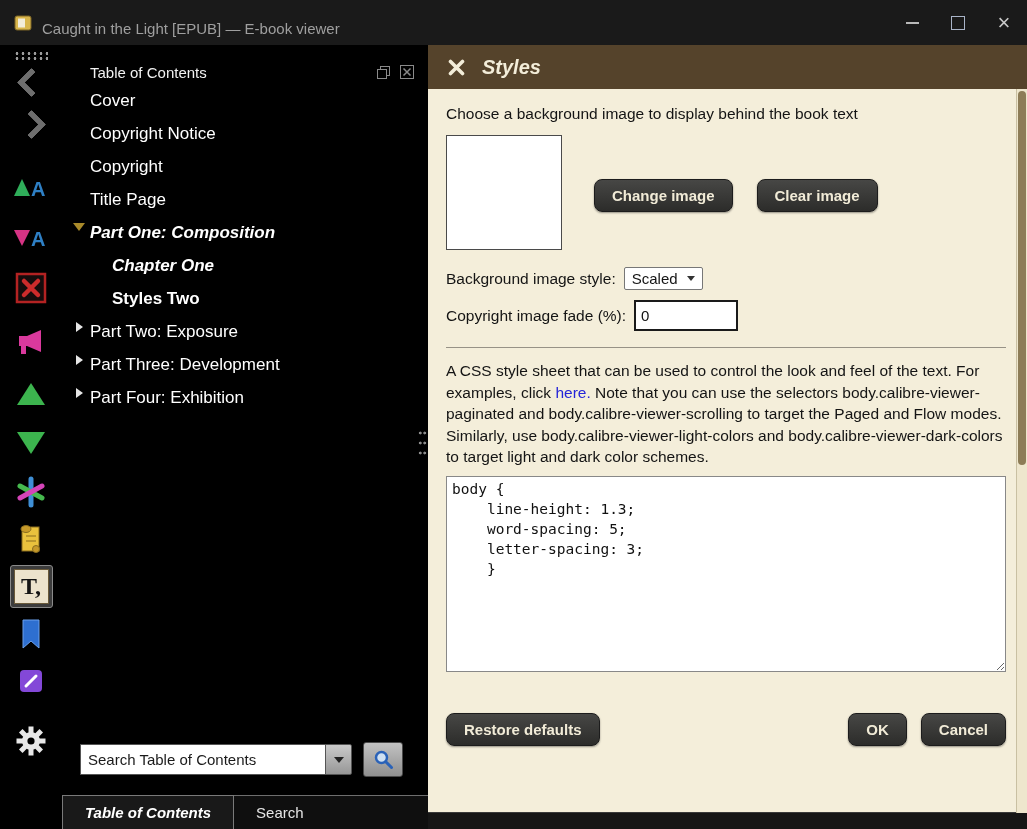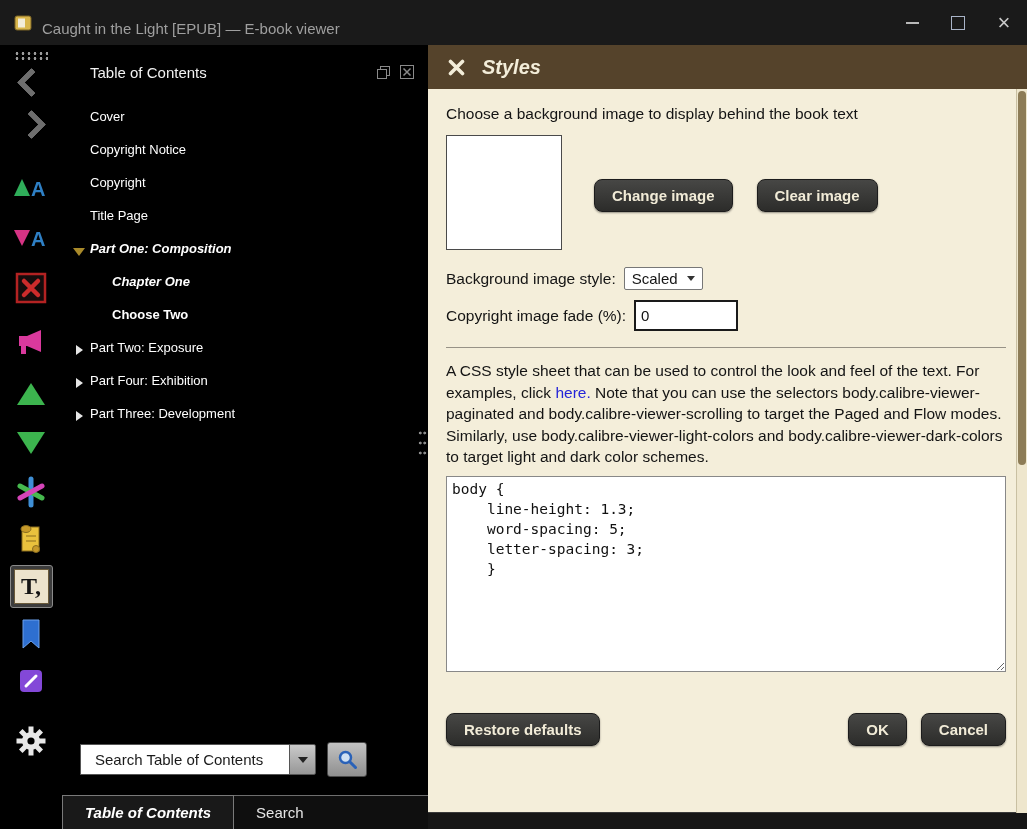--- a/index.html
+++ b/index.html
@@ -30,33 +30,33 @@
   .tri-down{width:0;height:0;border-left:14px solid transparent;border-right:14px solid transparent;border-top:22px solid #3cb44e;}
   .t-outer{padding:3px;background:#3c3c3c;border:1px solid #8a8a8a;border-radius:3px;}
   .t-inner{width:33px;height:33px;background:#ece3cd;border:1px solid #6a5a3a;display:flex;align-items:center;justify-content:center;
            font-family:"Liberation Serif","DejaVu Serif",serif;font-size:24px;font-weight:bold;color:#141414;}
 
   
   .toc-col{position:relative;width:366px;background:#000;flex:none;display:flex;flex-direction:column;}
   .toc-header{height:38px;display:flex;align-items:center;padding:8px 14px 0 28px;color:#f2f2f2;font-size:15px;}
   .toc-header .sp{flex:1;}
   .hdr-ico{display:flex;margin-left:10px;}
-  .toc-row{height:33px;display:flex;align-items:flex-end;padding-left:6px;color:#fff;font-size:13px;}
+  .toc-row{height:33px;display:flex;align-items:flex-start;padding-left:6px;color:#fff;font-size:17px;}
   .toc-row .slot{width:22px;display:flex;justify-content:center;flex:none;}
   .toc-row.lvl1{padding-left:28px;font-weight:bold;}
   .emph-bi{font-weight:bold;font-style:italic;}
   .emph-i{font-style:italic;}
   .arr-down{width:0;height:0;border-left:6px solid transparent;border-right:6px solid transparent;border-top:8px solid #a98a2a;}
   .arr-right{width:0;height:0;border-top:5px solid transparent;border-bottom:5px solid transparent;border-left:7px solid #e6e6e6;}
   .splitter-dots{position:absolute;right:1px;top:383px;width:9px;height:33px;
                  background-image:radial-gradient(circle,#8a8a8a 1.3px,transparent 1.7px);background-size:4.5px 10px;}
 
   .toc-search{display:flex;align-items:center;margin:auto 0 18px 18px;}
-  .toc-search input{width:210px;height:31px;box-sizing:border-box;border:1px solid #555;background:#fff;
-                    font-family:inherit;font-size:15px;padding-left:14px;color:#0c4a6e;}
+  .toc-search input{width:246px;height:31px;box-sizing:border-box;border:1px solid #555;background:#fff;
+                    font-family:inherit;font-size:15px;padding-left:7px;color:#0c4a6e;}
   .toc-search input::placeholder{color:#1a1a1a;opacity:1;}
   .combo-drop{width:27px;height:31px;margin-left:-1px;background:linear-gradient(#cacaca,#979797);
               border:1px solid #555;box-sizing:border-box;display:flex;align-items:center;justify-content:center;border-radius:0 2px 2px 0;}
   .combo-drop i{width:0;height:0;border-left:5px solid transparent;border-right:5px solid transparent;border-top:6px solid #222;}
   .search-btn{width:38px;height:33px;margin-left:11px;background:linear-gradient(#c2c2c2,#8f8f8f);
               border:1px solid #4a4a4a;border-radius:3px;display:flex;align-items:center;justify-content:center;}
 
   .toc-tabs{height:33px;flex:none;display:flex;border-top:1px solid #6e6e6e;background:#0f0f0f;}
   .tab{display:flex;align-items:center;padding:0 22px;font-size:15px;color:#e6e6e6;}
   .tab.active{margin-top:-1px;background:#191919;border:1px solid #7a7a7a;border-bottom:none;
@@ -249,39 +249,39 @@
             <i class="arr-down"></i>
           </span>
         <span class="emph-bi">Part One: Composition</span>
       </div>
       <div class="toc-row lvl1">
         <span class="slot"></span>
           <span class="emph-i">Chapter One</span>
       </div>
       <div class="toc-row lvl1">
         <span class="slot"></span>
-          <span>Choose Two</span>
+          <span>Styles Two</span>
       </div>
       <div class="toc-row">
         <span class="slot">
             <i class="arr-right"></i>
           </span>
         <span>Part Two: Exposure</span>
       </div>
       <div class="toc-row">
         <span class="slot">
             <i class="arr-right"></i>
           </span>
-        <span>Part Four: Exhibition</span>
+        <span>Part Three: Development</span>
       </div>
       <div class="toc-row">
         <span class="slot">
             <i class="arr-right"></i>
           </span>
-        <span>Part Three: Development</span>
+        <span>Part Four: Exhibition</span>
       </div>
 
       <span class="splitter-dots"></span>
 
       <div class="toc-search">
         <input type="text" placeholder="Search Table of Contents" style="">
         <span class="combo-drop">
             <i></i>
           </span>
         <span class="search-btn">

